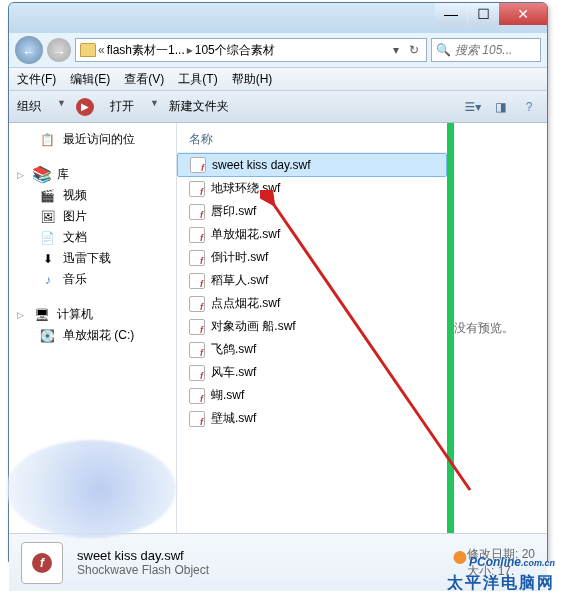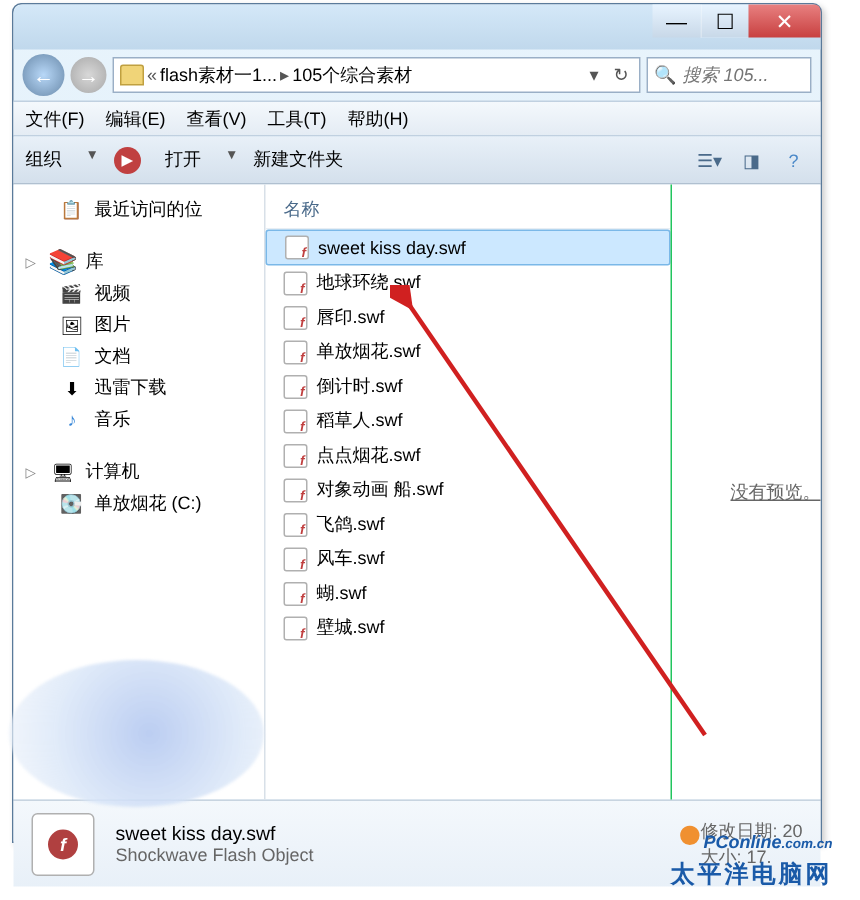--- a/index.html
+++ b/index.html
@@ -47,21 +47,21 @@
     .lib-icon { font-size: 16px; }
     
     .file-pane { flex: 1; display: flex; }
     .file-list { width: 270px; padding: 4px 0; }
     .col-header { padding: 4px 12px; color: #4a6a8a; border-bottom: 1px solid #e8eef4; }
     .file-item { display: flex; align-items: center; gap: 6px; padding: 3px 12px; cursor: pointer; }
     .file-item.selected { background: #cce8ff; border: 1px solid #7ab8e8; border-radius: 2px; }
     .swf-icon { width: 16px; height: 16px; background: #fff; border: 1px solid #b0b0b0; border-radius: 2px; position: relative; }
     .swf-icon::after { content: "f"; position: absolute; bottom: -1px; right: 1px; font-size: 9px; color: #c04040; font-style: italic; font-weight: bold; }
     
-    .preview-pane { flex: 1; display: flex; align-items: center; justify-content: flex-end; border-left: 1px solid #22c55e; color: #666; text-decoration: underline; }
+    .preview-pane { flex: 1; display: flex; align-items: center; justify-content: flex-start; border-left: 7px solid #22c55e; color: #666; }
     
     .details-pane { height: 58px; border-top: 1px solid #c8d4e0; background: linear-gradient(#f4f8fc, #e8f0f8); display: flex; align-items: center; padding: 6px 12px; gap: 14px; }
     .detail-icon { width: 42px; height: 42px; background: #fff; border: 1px solid #b0b0b0; border-radius: 4px; position: relative; display:flex; align-items:center; justify-content:center; }
     .detail-icon-inner { width: 20px; height: 20px; background: #b04040; border-radius: 50%; color:#fff; display:flex;align-items:center;justify-content:center; font-style:italic; font-weight:bold;}
     .detail-text .dname { font-size: 13px; }
     .detail-text .dtype { color: #666; }
     .detail-meta { color: #666; margin-left: auto; }
     
     .arrow-annotation { position: absolute; pointer-events: none; }
     

